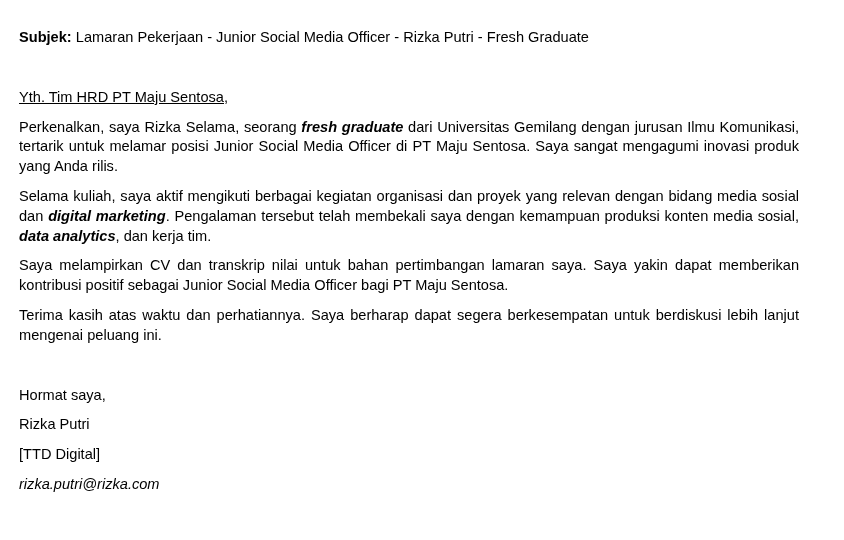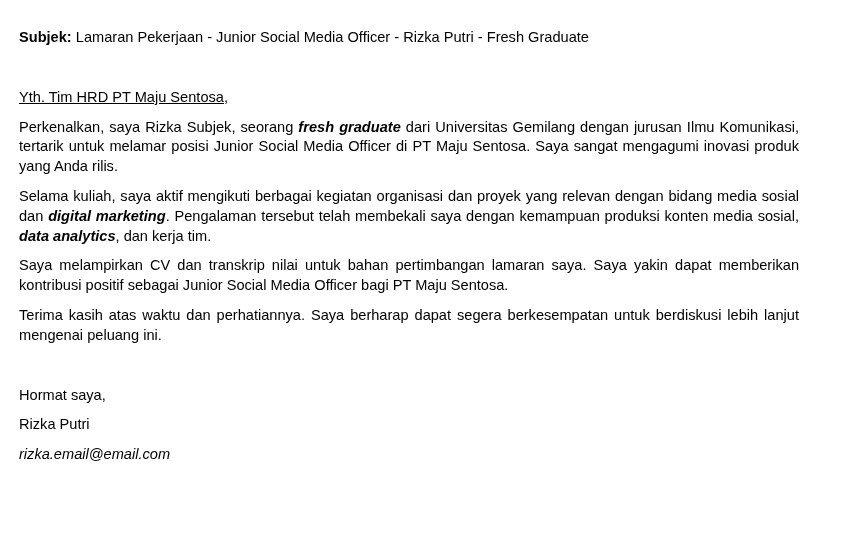--- a/index.html
+++ b/index.html
@@ -58,30 +58,31 @@
   </style>
 </head>
 <body>
 
 <div class="doc">
 
   <div class="subject"><b>Subjek:</b><span> Lamaran Pekerjaan - Junior Social Media Officer - Rizka Putri - Fresh Graduate</span></div>
 
   <div class="greeting">Yth. Tim HRD PT Maju Sentosa,</div>
 
-  <p class="para"><span>Perkenalkan, saya Rizka Subjek, seorang </span><i>fresh graduate</i><span> dari Universitas Gemilang dengan jurusan Ilmu Komunikasi, tertarik untuk melamar posisi Junior Social Media Officer di PT Maju Sentosa. Saya sangat mengagumi inovasi produk yang Anda rilis.</span></p>
+  <p class="para"><span>Perkenalkan, saya Rizka Selama, seorang </span><i>fresh graduate</i><span> dari Universitas Gemilang dengan jurusan Ilmu Komunikasi, tertarik untuk melamar posisi Junior Social Media Officer di PT Maju Sentosa. Saya sangat mengagumi inovasi produk yang Anda rilis.</span></p>
 
   <p class="para"><span>Selama kuliah, saya aktif mengikuti berbagai kegiatan organisasi dan proyek yang relevan dengan bidang media sosial dan </span><i>digital marketing</i><span>. Pengalaman tersebut telah membekali saya dengan kemampuan produksi konten media sosial, </span><i>data analytics</i><span>, dan kerja tim.</span></p>
 
   <p class="para">Saya melampirkan CV dan transkrip nilai untuk bahan pertimbangan lamaran saya. Saya yakin dapat memberikan kontribusi positif sebagai Junior Social Media Officer bagi PT Maju Sentosa.</p>
 
   <p class="para">Terima kasih atas waktu dan perhatiannya. Saya berharap dapat segera berkesempatan untuk berdiskusi lebih lanjut mengenai peluang ini.</p>
 
   <div class="closing">Hormat saya,</div>
 
   <div class="sig-name">Rizka Putri</div>
 
+  <div class="sig-ttd">[TTD Digital]</div>
 
   <div class="contact">
-    <div>rizka.email@email.com</div>
+    <div>rizka.putri@rizka.com</div>
   </div>
 
 </div>
 
 </body></html>

